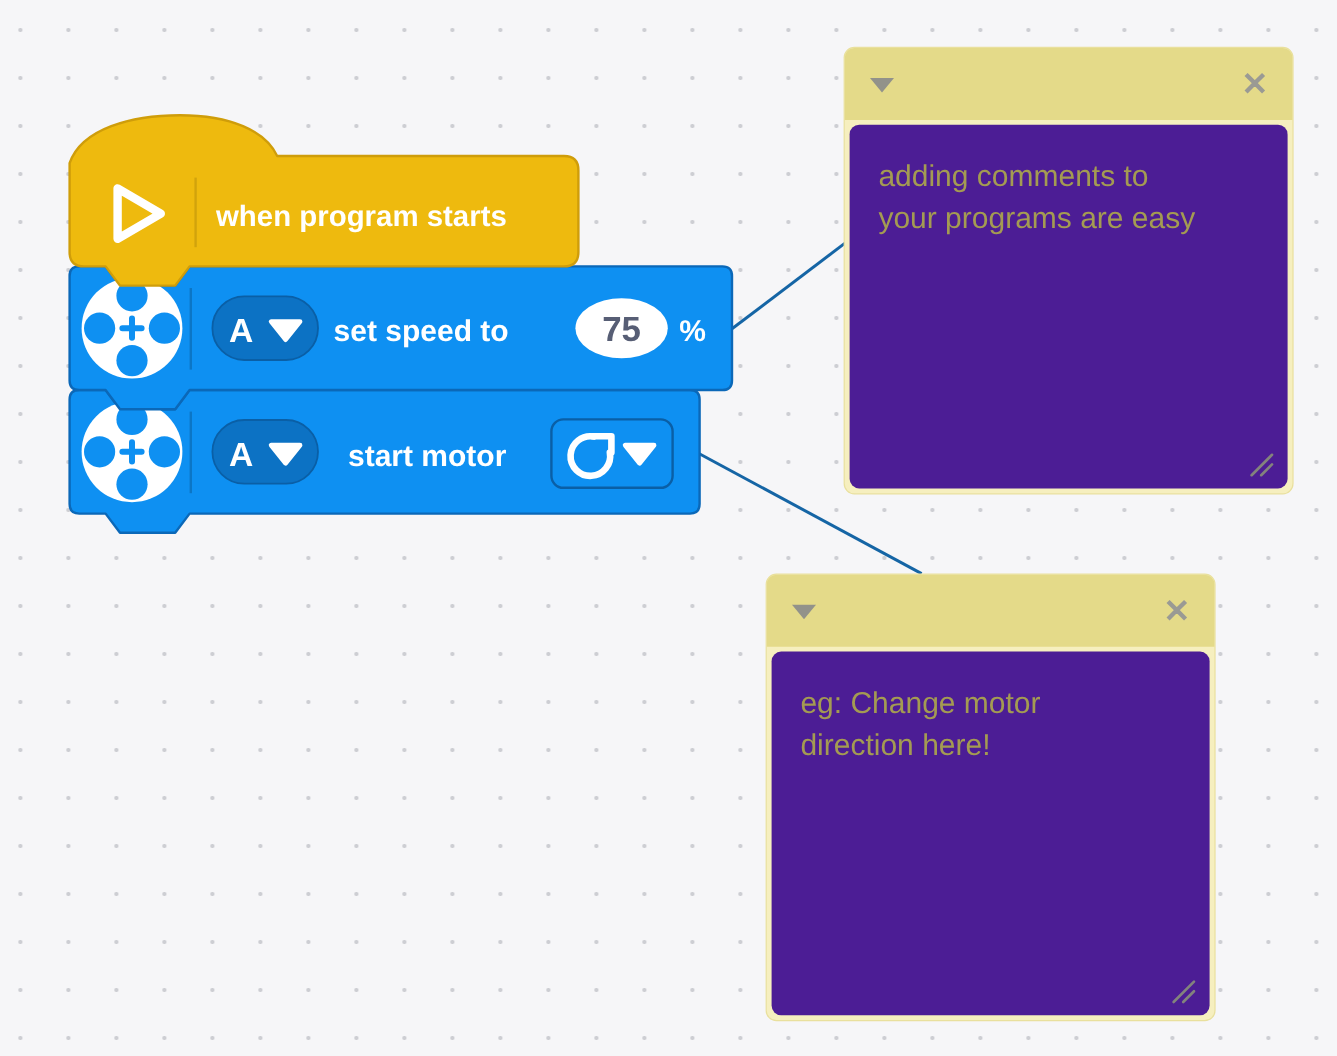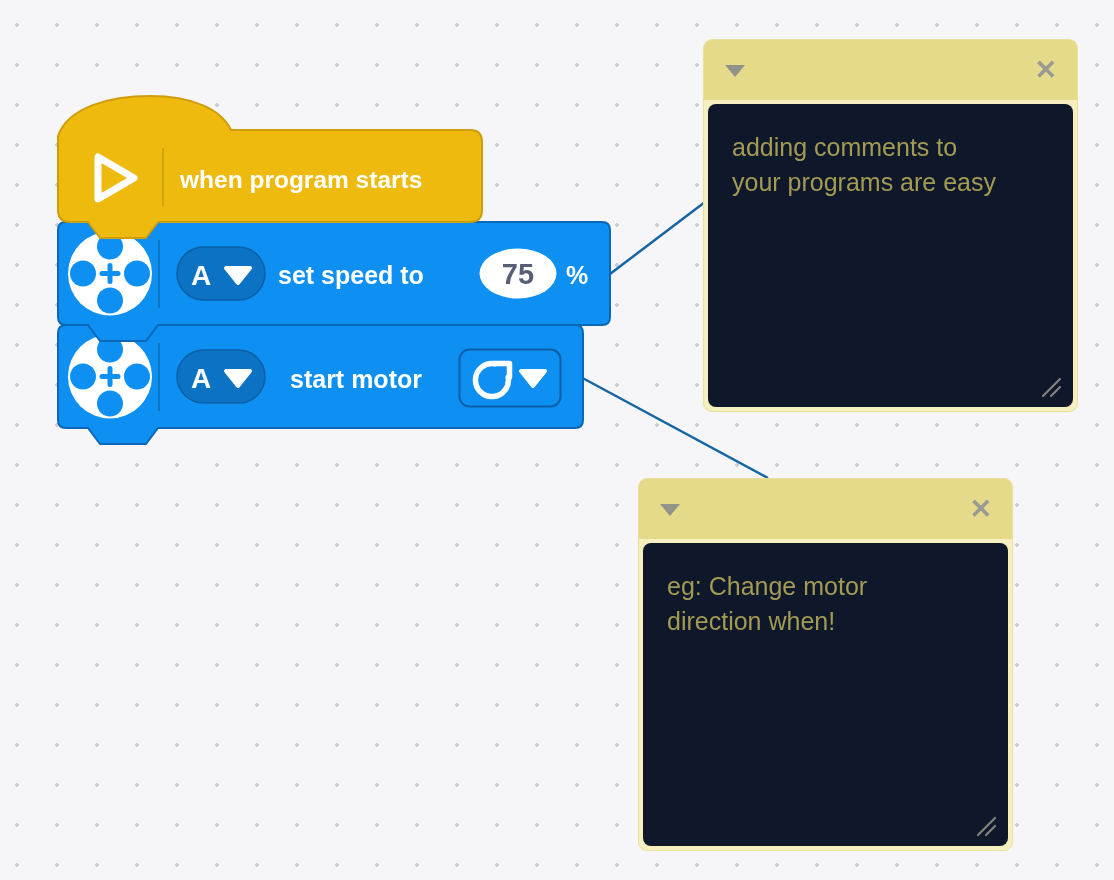--- a/index.html
+++ b/index.html
@@ -19,21 +19,21 @@
     box-sizing:border-box;
   }
   .comment-header{
     position:absolute;top:0;left:0;right:0;height:60px;
     background:#e4da89;border-radius:8px 8px 0 0;
     display:flex;align-items:center;justify-content:space-between;
     padding:0 20px;box-sizing:border-box;
   }
   .comment-body{
     position:absolute;top:64px;left:4px;right:4px;bottom:4px;
-    background:#0f172a;border-radius:8px;
+    background:#4c1d95;border-radius:8px;
     padding:26px 24px;box-sizing:border-box;
   }
   .comment-text{
     margin:0;font-size:25px;line-height:35px;color:#a49b52;
     max-width:272px;word-wrap:break-word;
   }
   .close-x{
     font-size:27px;font-weight:700;color:#9a9a94;line-height:1;
     cursor:pointer;user-select:none;
   }
@@ -134,18 +134,18 @@
 </div>
 
 <div class="comment" id="comment-2">
   <div class="comment-header">
     <svg class="collapse-tri" width="22" height="15" viewBox="0 0 22 15">
       <path d="M 1 2 L 21 2 L 11 14 Z" fill="#92928a"></path>
     </svg>
     <span class="close-x">✕</span>
   </div>
   <div class="comment-body">
-    <p class="comment-text">eg: Change motor direction when!</p>
+    <p class="comment-text">eg: Change motor direction here!</p>
     <svg class="resize-handle" width="23" height="23" viewBox="0 0 23 23">
       <path d="M 3 20 L 20 3 M 11 20 L 20 11" stroke="#83837d" stroke-width="2.2" stroke-linecap="round" fill="none"></path>
     </svg>
   </div>
 </div>
 
 </body></html>

